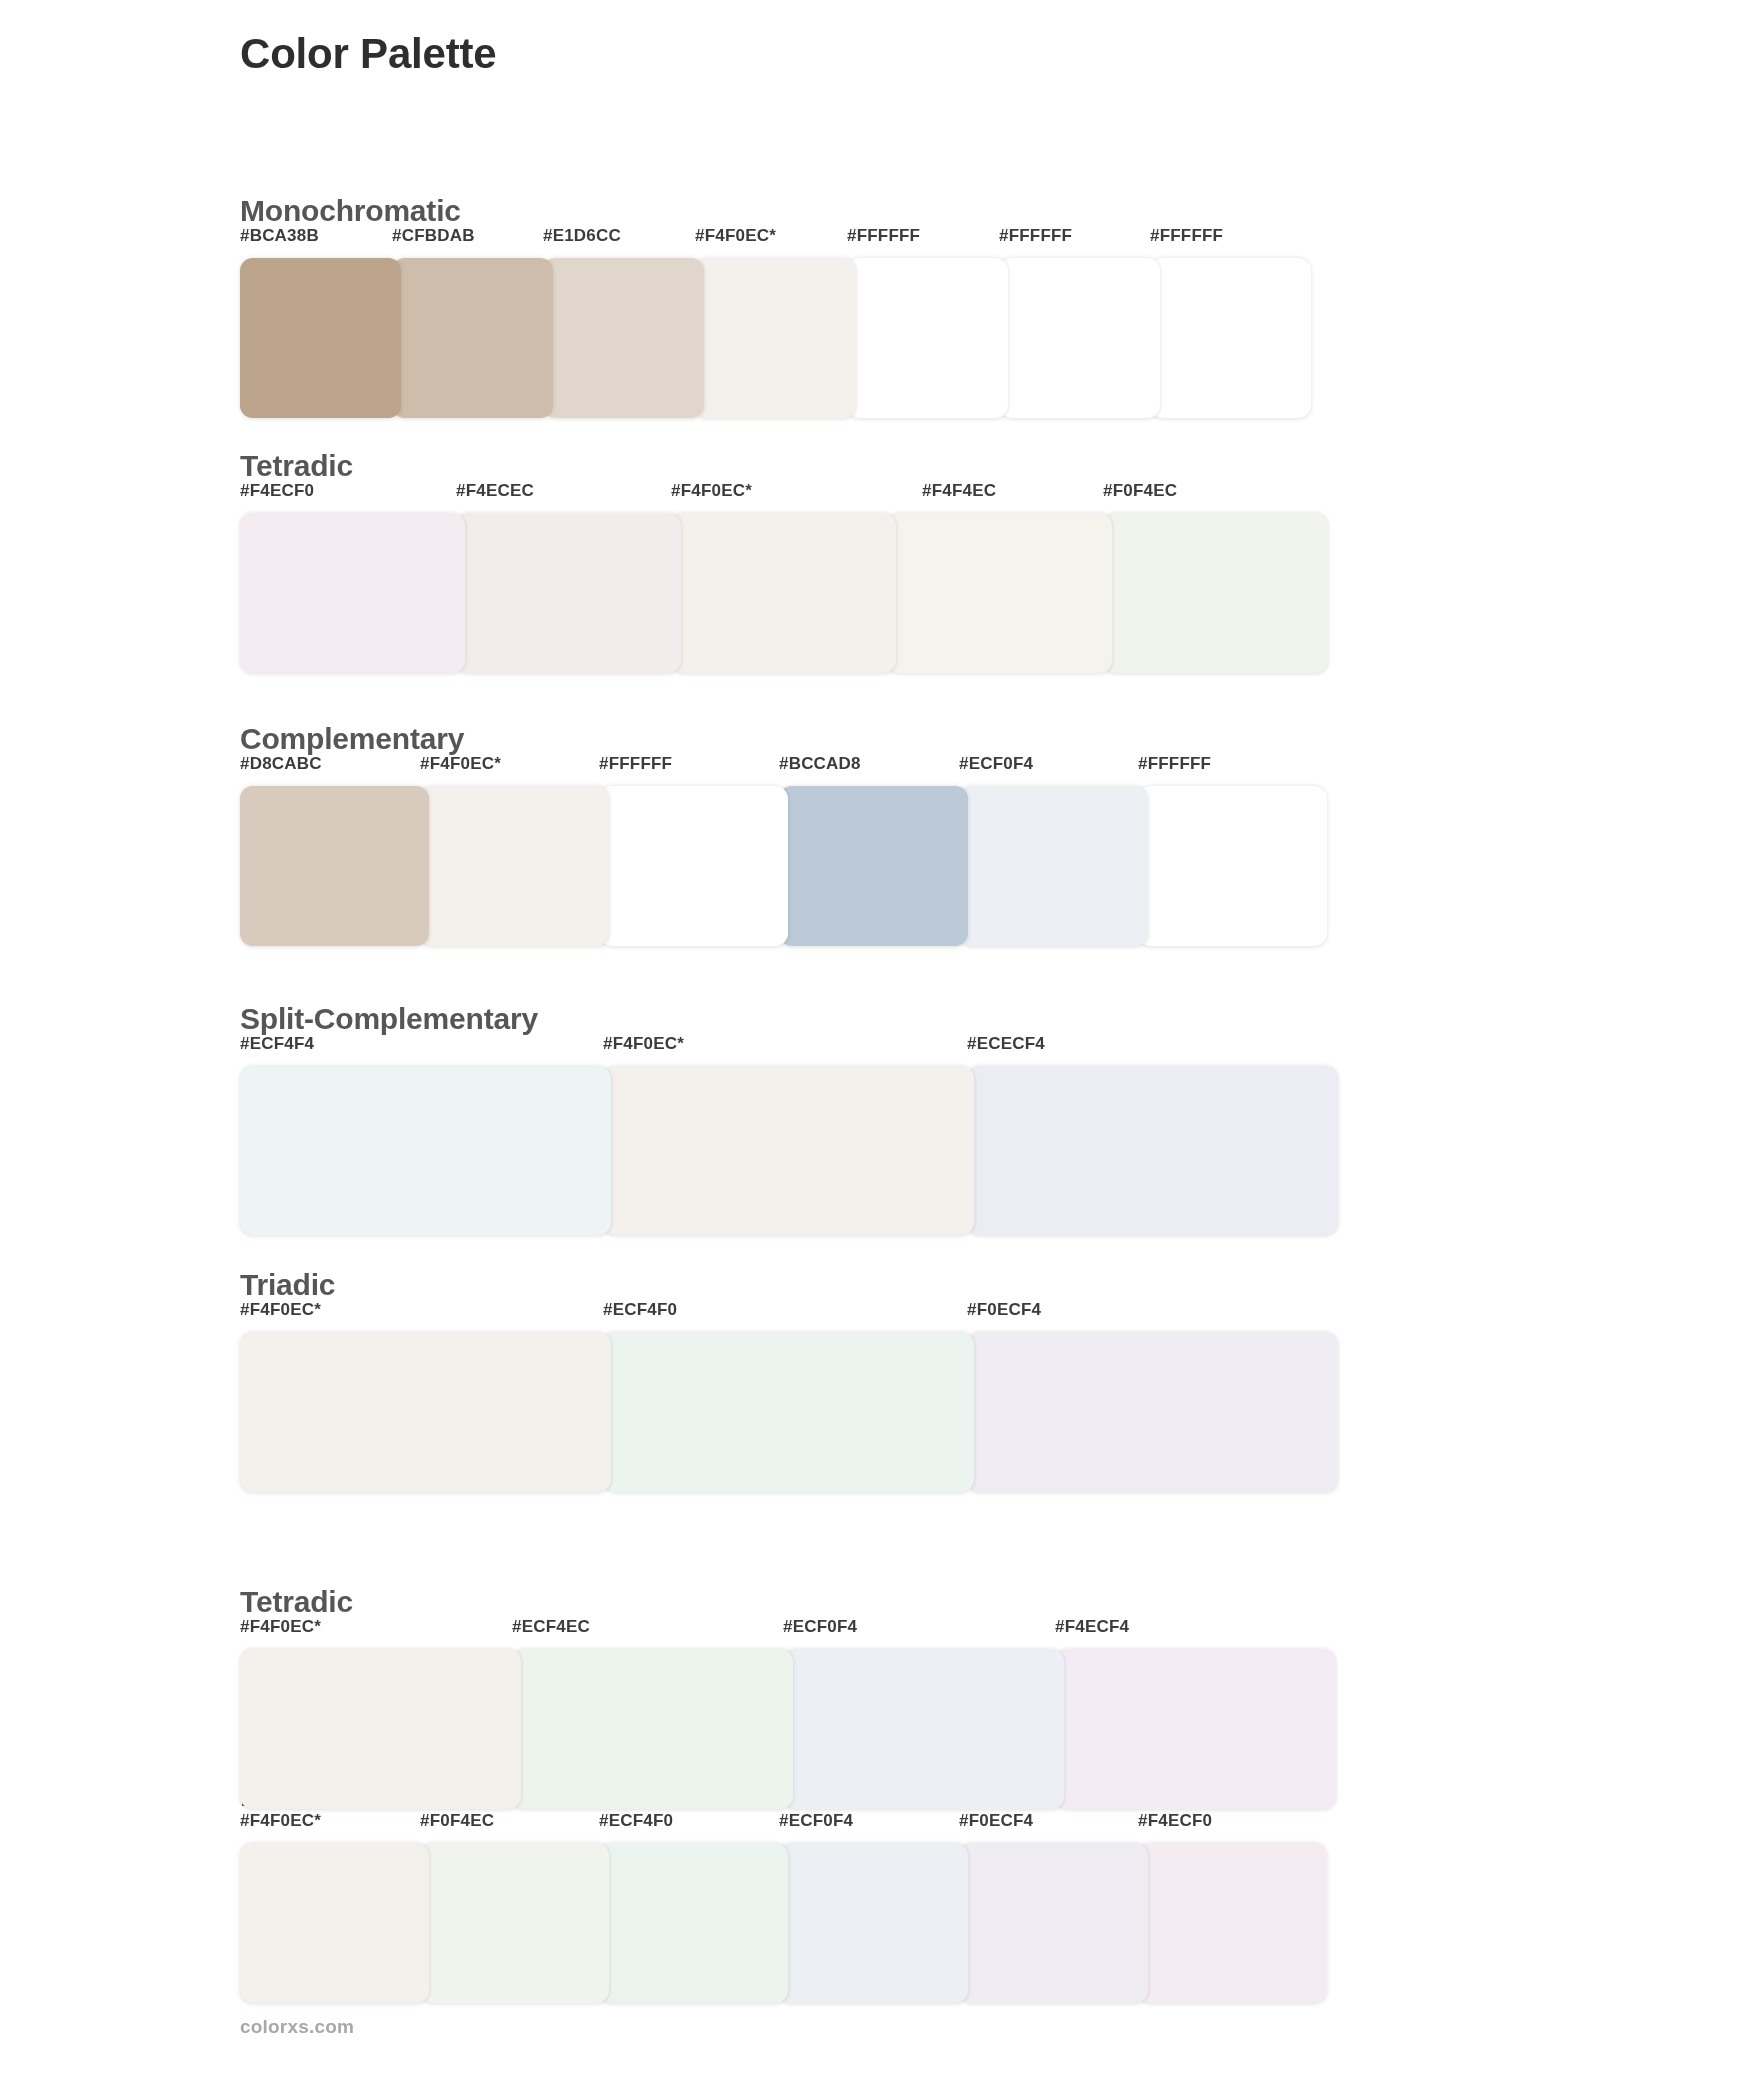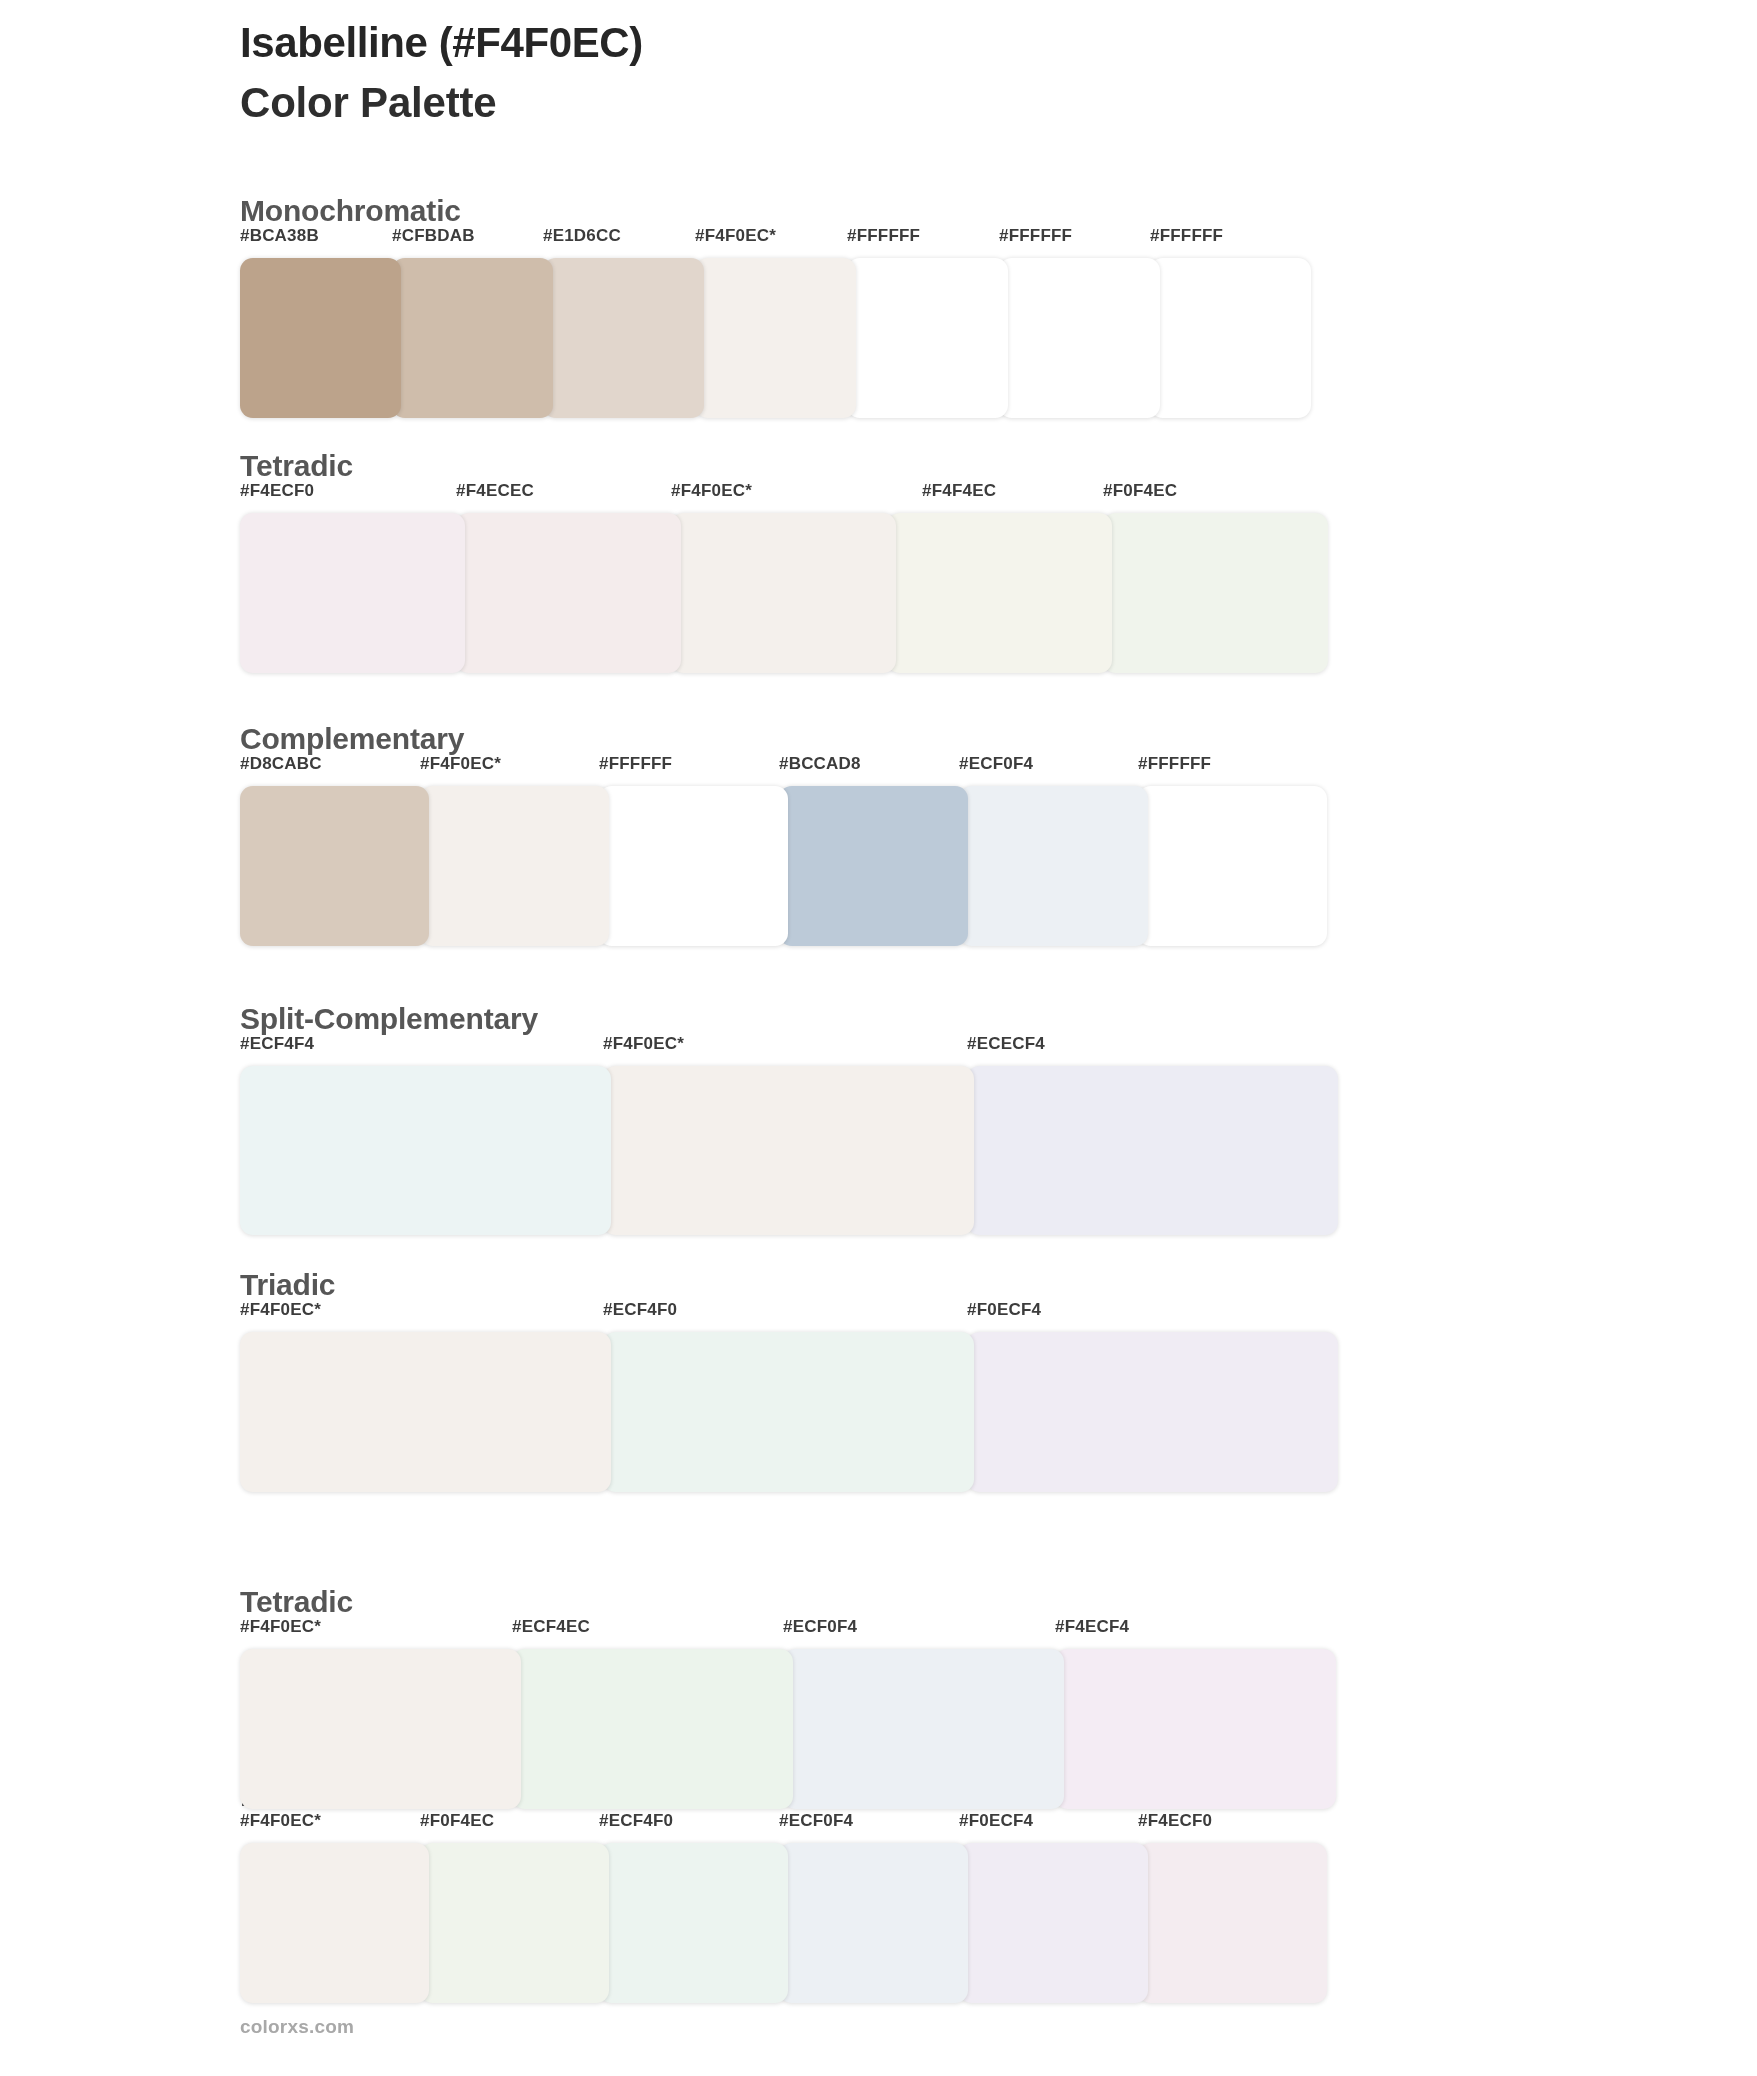--- a/index.html
+++ b/index.html
@@ -76,21 +76,20 @@
     color:#a8a8a8;
     letter-spacing:0.2px;
   }
 </style>
 </head>
 <body>
 
 <div class="page">
 
   <div class="header">
-    <div class="title">Isabelline (#F4F0EC)</div>
     <div class="subtitle">Color Palette</div>
   </div>
 
   <div class="sections" id="sections-root">
       <div class="section" style="top: 196px;">
         <div class="section-title">Monochromatic</div>
         <div class="labels">
           <div class="swatch-label" style="left: 0px;">#BCA38B</div>
           <div class="swatch-label" style="left: 152px;">#CFBDAB</div>
           <div class="swatch-label" style="left: 303px;">#E1D6CC</div>

